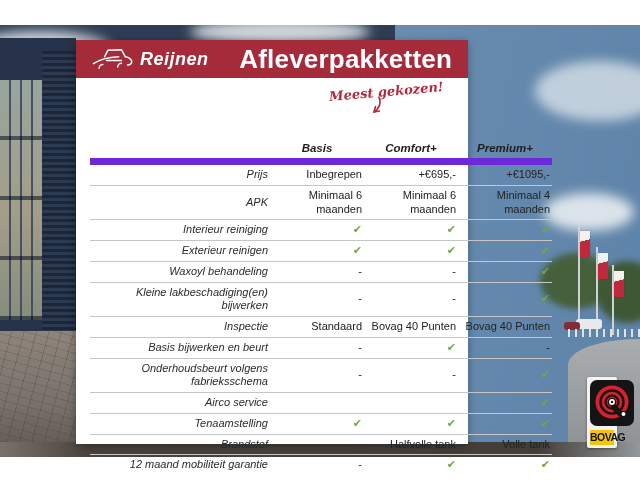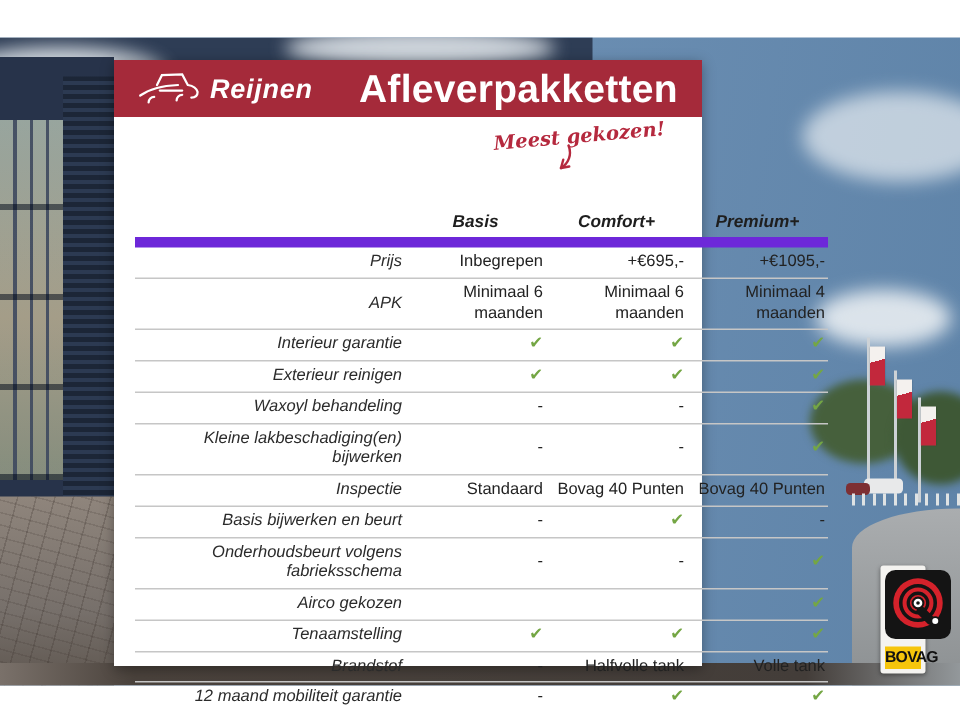--- a/index.html
+++ b/index.html
@@ -191,21 +191,21 @@
             <td>+€695,-</td>
             <td>+€1095,-</td>
           </tr>
           <tr>
             <td class="rowlabel">APK</td>
             <td>Minimaal 6 maanden</td>
             <td>Minimaal 6 maanden</td>
             <td>Minimaal 4 maanden</td>
           </tr>
           <tr>
-            <td class="rowlabel">Interieur garantie</td>
+            <td class="rowlabel">Interieur reiniging</td>
             <td><span class="check">✔</span></td>
             <td><span class="check">✔</span></td>
             <td><span class="check">✔</span></td>
           </tr>
           <tr>
             <td class="rowlabel">Exterieur reinigen</td>
             <td><span class="check">✔</span></td>
             <td><span class="check">✔</span></td>
             <td><span class="check">✔</span></td>
           </tr>
@@ -233,21 +233,21 @@
             <td><span class="check">✔</span></td>
             <td>-</td>
           </tr>
           <tr>
             <td class="rowlabel">Onderhoudsbeurt volgens fabrieksschema</td>
             <td>-</td>
             <td>-</td>
             <td><span class="check">✔</span></td>
           </tr>
           <tr>
-            <td class="rowlabel">Airco gekozen</td>
+            <td class="rowlabel">Airco service</td>
             <td></td>
             <td></td>
             <td><span class="check">✔</span></td>
           </tr>
           <tr>
             <td class="rowlabel">Tenaamstelling</td>
             <td><span class="check">✔</span></td>
             <td><span class="check">✔</span></td>
             <td><span class="check">✔</span></td>
           </tr>

